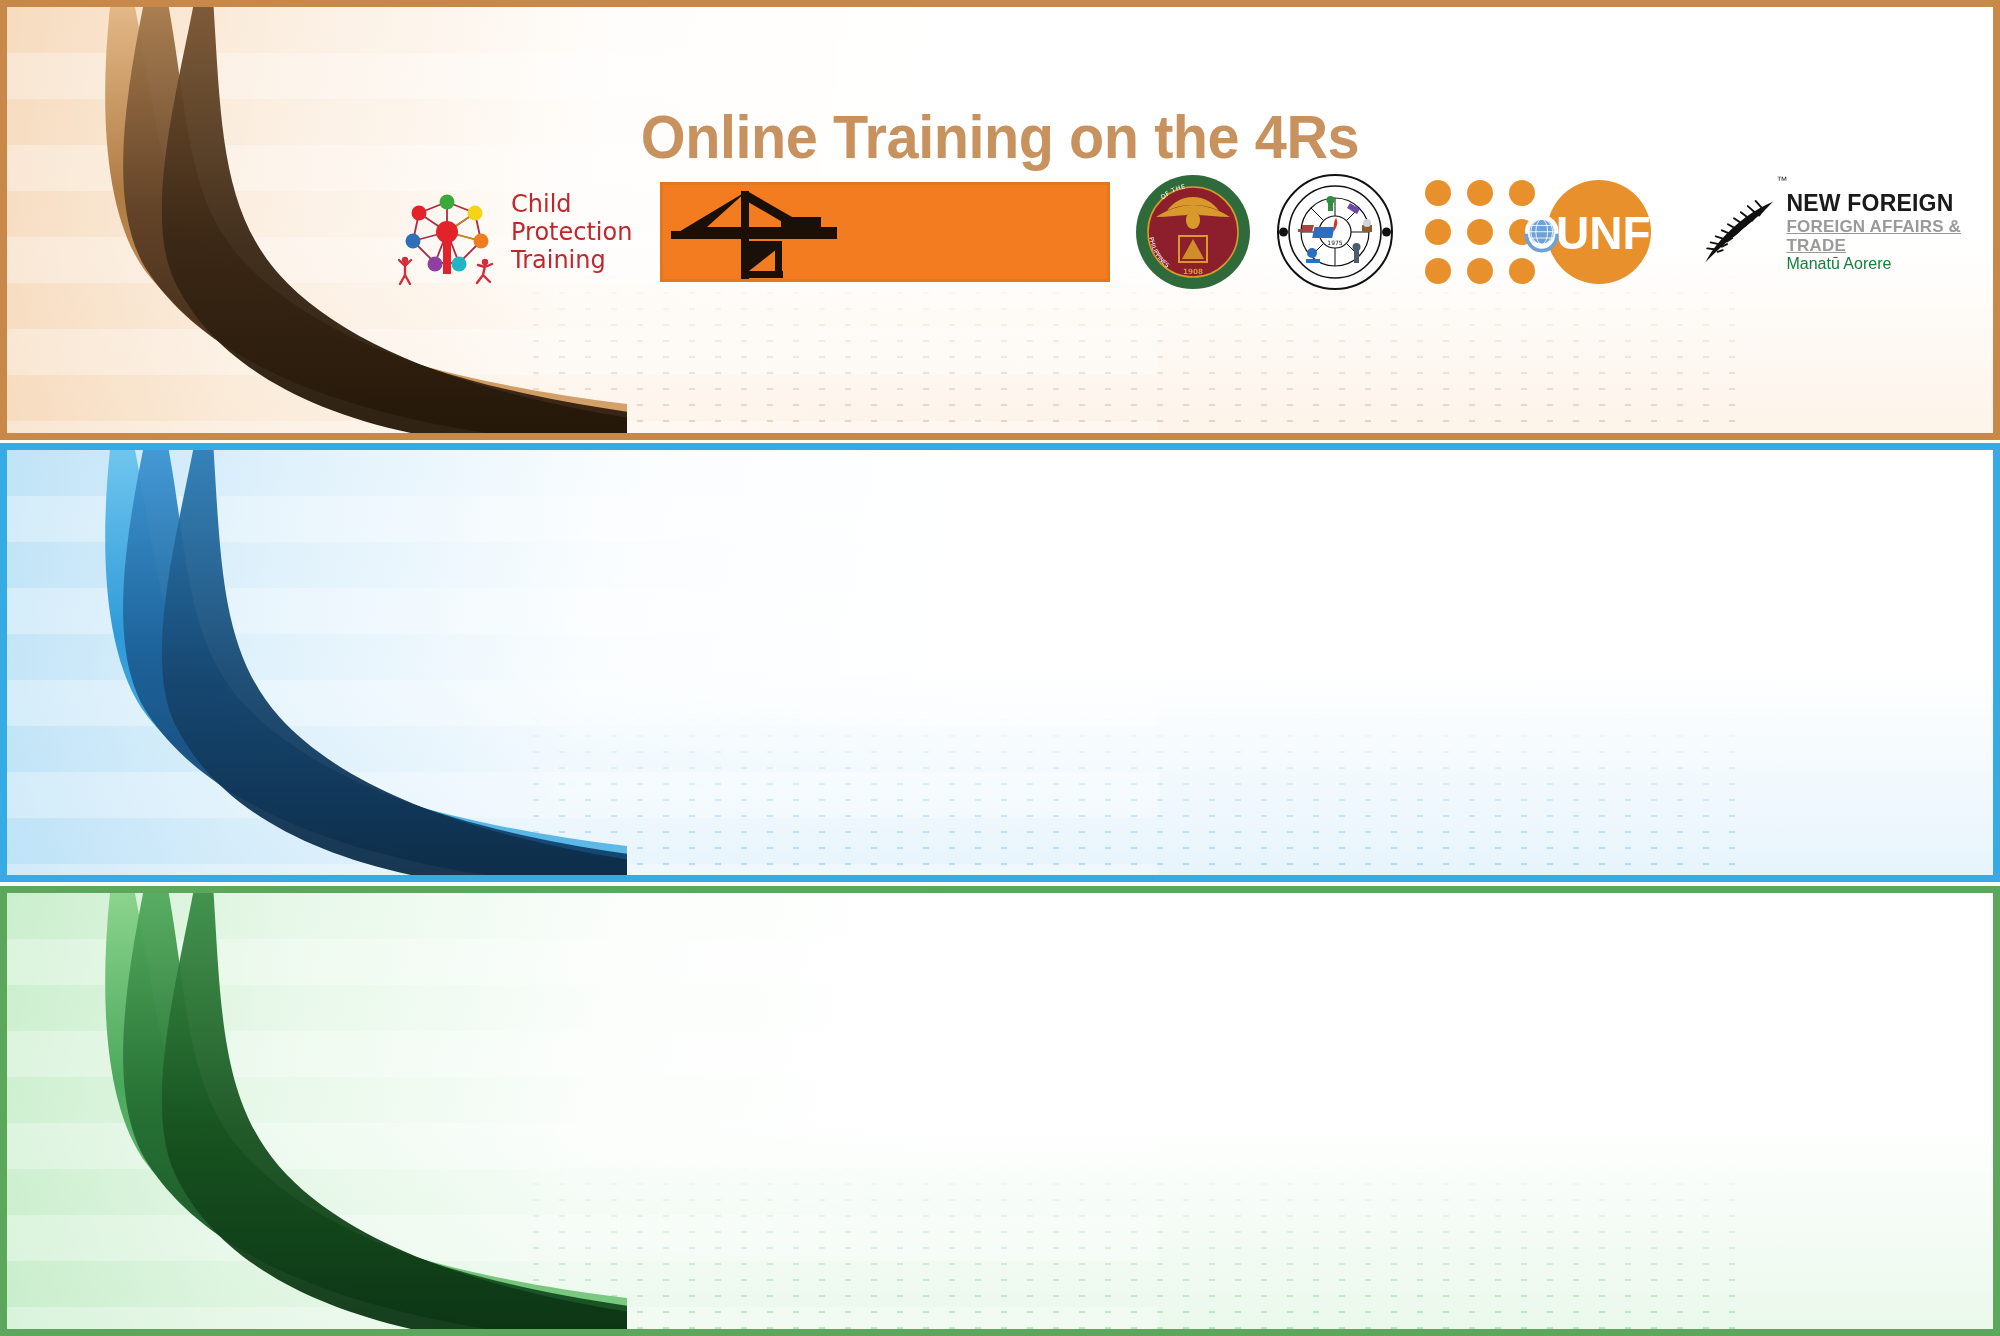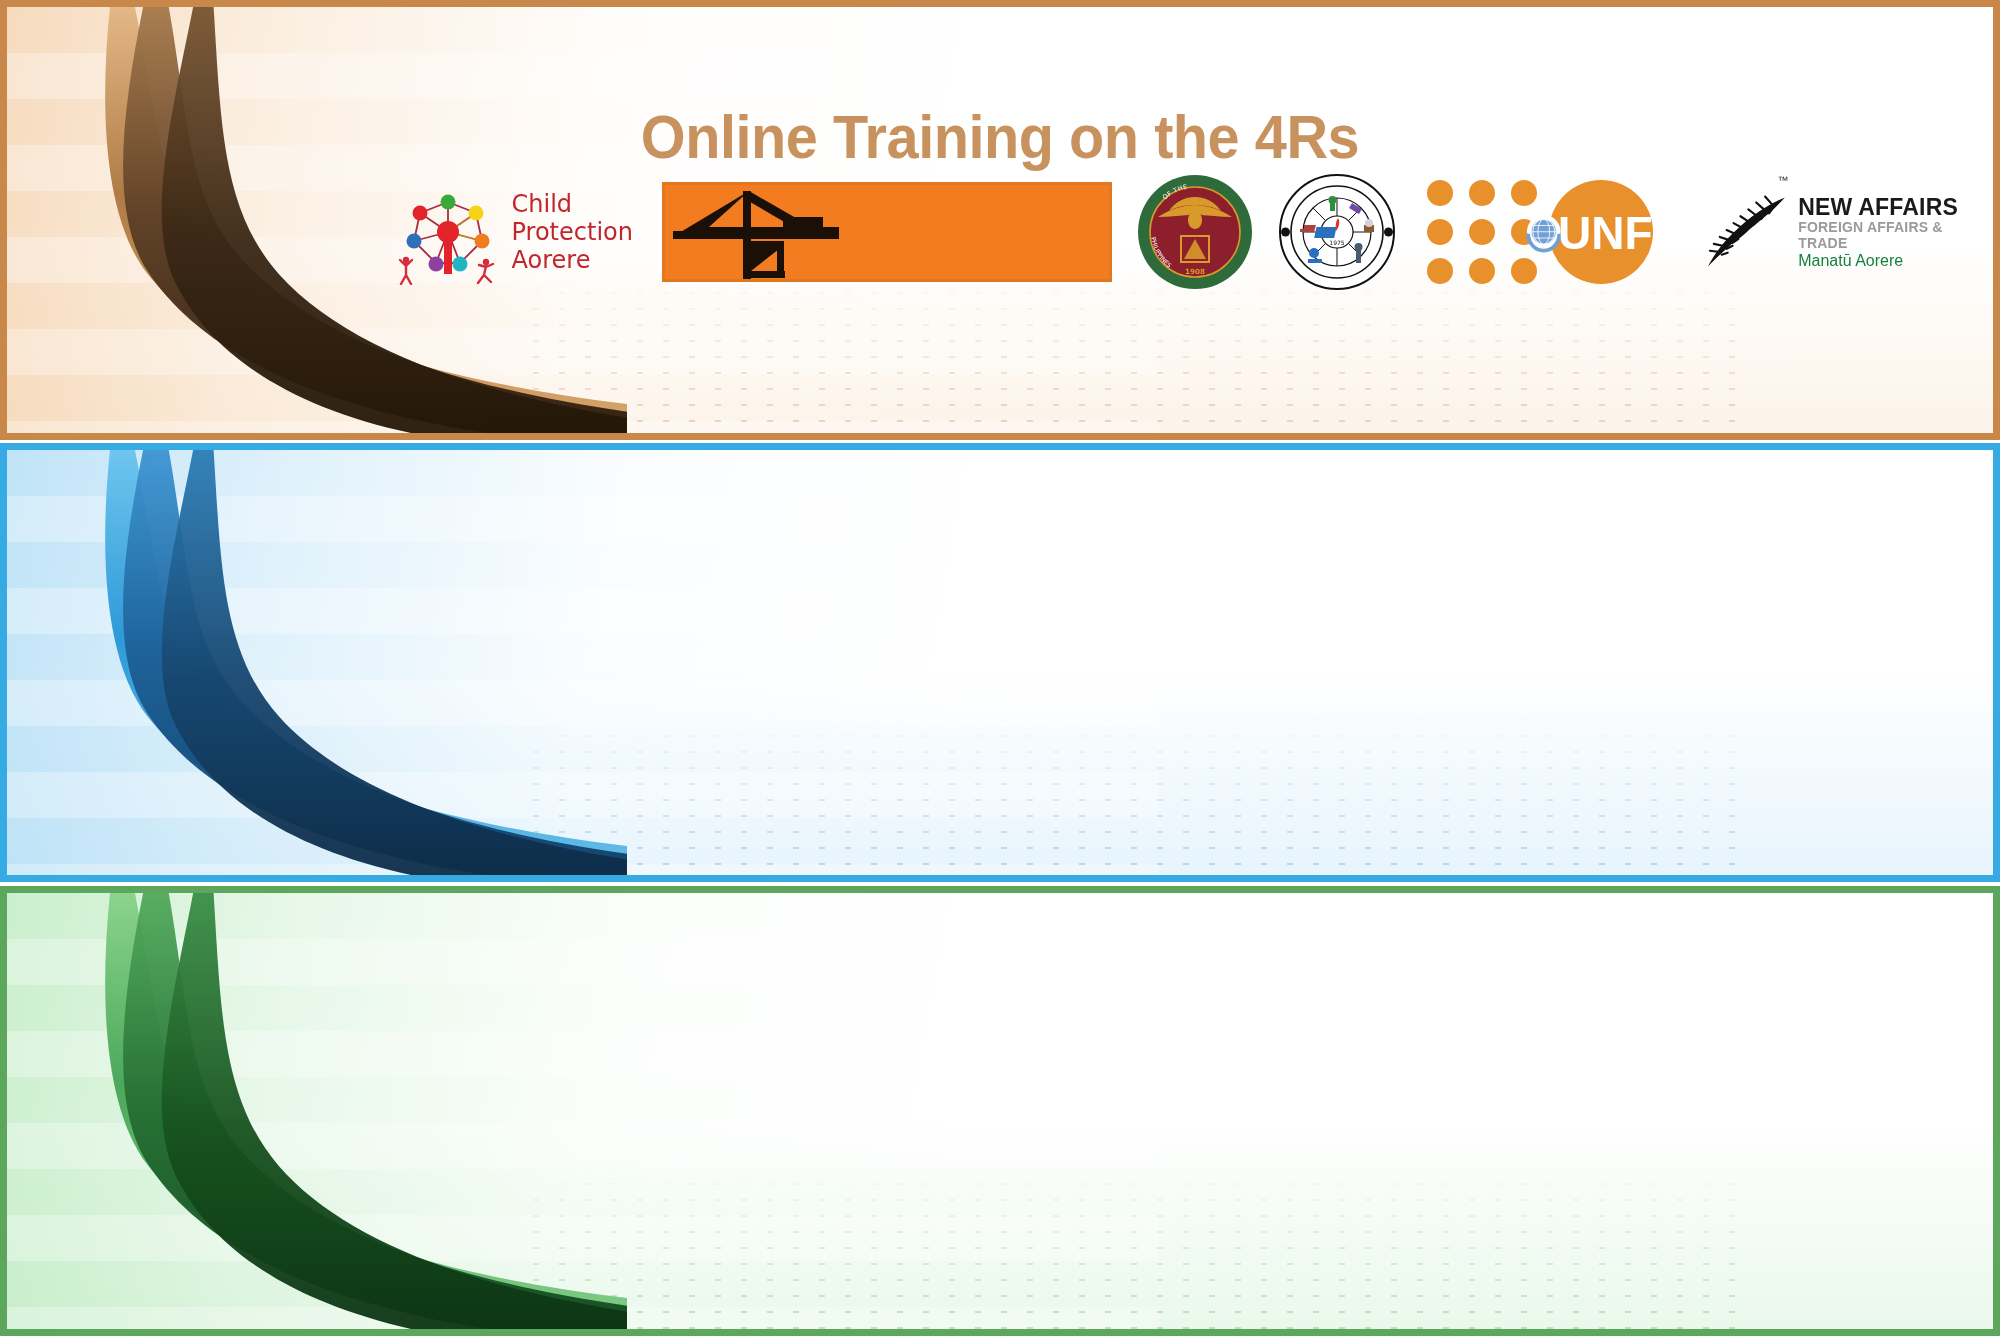--- a/index.html
+++ b/index.html
@@ -123,21 +123,21 @@
   .seal-wrap { margin-left: 24px; }
 
   
   .unfpa { width: 250px; height: 110px; margin-left: 30px; position: relative; }
 
   
   .nzmfat { display:flex; align-items:center; margin-left: 28px; gap: 8px; position:relative; }
   .nz-fern { width: 88px; height: 78px; }
   .nz-text { line-height: 1.14; }
   .nz-l1 { font-size: 23px; font-weight: 700; color:#1a1a1a; letter-spacing: .2px; font-family:"Liberation Sans", sans-serif;}
-  .nz-l2 { font-size: 14px; font-weight: 700; color:#9a9a9a; letter-spacing: .2px; font-family:"Liberation Sans", sans-serif;}
+  .nz-l2 { font-size: 17px; font-weight: 700; color:#9a9a9a; letter-spacing: .2px; font-family:"Liberation Sans", sans-serif;text-decoration:underline;}
   .nz-l3 { font-size: 16px; font-weight: 400; color:#15803d; font-family:"Liberation Sans", sans-serif;}
   .nz-tm { position:absolute; left: 74px; top: 2px; font-size: 11px; color:#222; }
 </style>
 </head>
 <body>
 
 <div id="page">
 
   <section class="banner" id="banner-1" style="border-color: rgb(200, 136, 74); padding-left: 44px;">
     <div class="banner-inner">
@@ -195,21 +195,21 @@
               <path d="M8,84 L8,95 M8,86 L2,80 M8,86 L14,80 M8,95 L3,104 M8,95 L13,104" stroke="#d62b3a" stroke-width="2.4" fill="none" stroke-linecap="round"></path>
             </g>
             <g fill="#d62b3a">
               <circle cx="88" cy="82" r="3.2"></circle>
               <path d="M88,86 L86,95 M88,87 L95,84 M88,87 L81,85 M86,95 L80,103 M86,95 L93,102" stroke="#d62b3a" stroke-width="2.4" fill="none" stroke-linecap="round"></path>
             </g>
           </svg>
           <div class="cpn-text">
             <div>Child</div>
             <div>Protection</div>
-            <div>Aorere</div>
+            <div>Training</div>
           </div>
         </div>
 
         <div class="logo-slot">
           <div class="ictsi">
             <div class="ictsi-mark">
               <svg viewBox="0 0 190 94" width="190" height="94">
                 <path d="M84,6 L14,48 L174,48 L174,42 L44,42 Z" fill="#1a1008"></path>
                 <path d="M84,6 L150,44 L140,49 L80,14 Z" fill="#1a1008"></path>
                 <rect x="8" y="46" width="166" height="8" fill="#1a1008"></rect>
@@ -345,21 +345,21 @@
                 <path d="M43,38 L49,32"></path>
                   <path d="M36,44 L42,39"></path>
                   <path d="M29,50 L35,46"></path>
                 <path d="M23,56 L29,53"></path>
                   <path d="M18,62 L24,60"></path>
               </g>
             </g>
           </svg>
           <span class="nz-tm">™</span>
           <div class="nz-text">
-            <div class="nz-l1">NEW AFFAIRS</div>
+            <div class="nz-l1">NEW FOREIGN</div>
             <div class="nz-l2">FOREIGN AFFAIRS &amp; TRADE</div>
             <div class="nz-l3">Manatū Aorere</div>
           </div>
         </div>
 
       </div>
     </div>
   </section>
 
   <section class="banner" id="banner-2" style="border-color: rgb(53, 170, 227);">

